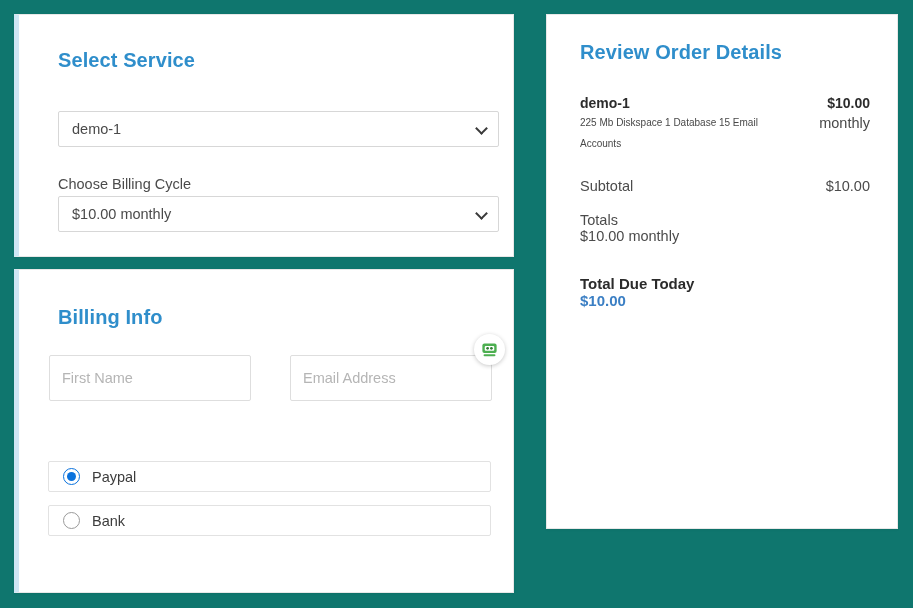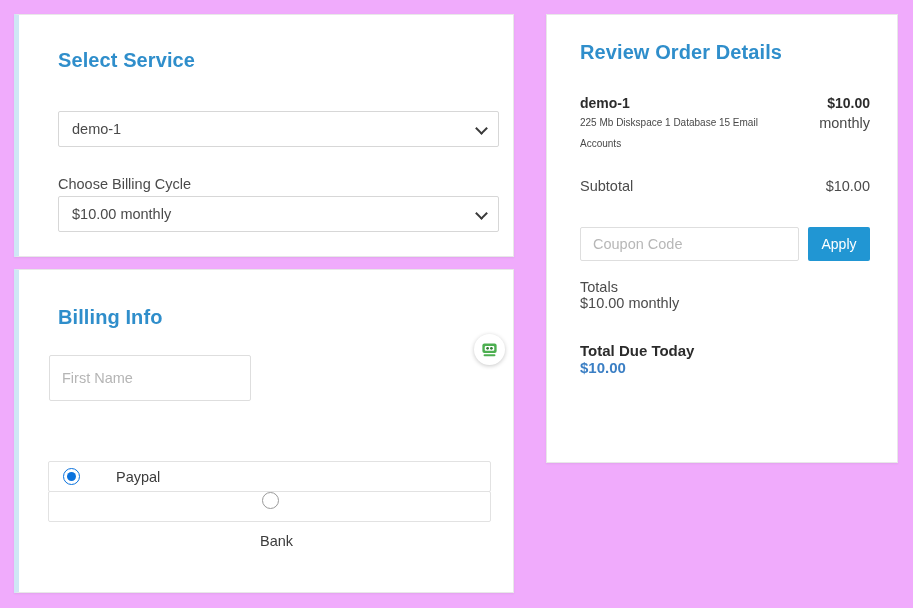--- a/index.html
+++ b/index.html
@@ -11,21 +11,21 @@
     background: #ffffff;
     font-family: "Liberation Sans", sans-serif;
     -webkit-font-smoothing: antialiased;
   }
 
   #page {
     position: relative;
     width: 913px;
     height: 608px;
     overflow: hidden;
-    background: #f0abfc;
+    background: #0f766e;
   }
 
   
   .card {
     position: absolute;
     background: #ffffff;
     border: 1px solid #e8e8e8;
     box-shadow: 0 1px 2px rgba(0,0,0,0.06);
   }
   .card.accent { border-left: 5px solid #cfe7f5; }
@@ -118,24 +118,23 @@
     left: 29px;
     width: 443px;
     height: 31px;
     border: 1px solid #e2e2e2;
     border-radius: 2px;
     background: #fff;
     display: flex;
     align-items: center;
     padding-left: 14px;
     cursor: pointer;
-    gap: 24px;
   }
   #gateway-paypal { top: 191px; }
-  #gateway-bank   { top: 221px; flex-direction: column; }
+  #gateway-bank   { top: 235px; }
 
   .radio {
     width: 17px; height: 17px;
     border-radius: 50%;
     border: 1.5px solid #9a9a9a;
     background: #fff;
     flex: 0 0 auto;
     position: relative;
     margin-right: 12px;
   }
@@ -161,21 +160,21 @@
     box-shadow: 0 1px 4px rgba(0,0,0,0.22);
     display: flex;
     align-items: center;
     justify-content: center;
     z-index: 20;
   }
 
   
   #order-card {
     left: 546px; top: 14px;
-    width: 352px; height: 449px;
+    width: 352px; height: 515px;
   }
   #order-card .card-title { position: absolute; left: 33px; top: 26px; }
 
   .ord-inner { position: absolute; left: 33px; top: 78px; width: 290px; }
 
   .ord-item { display: flex; justify-content: space-between; align-items: flex-start; }
   .ord-item-left { width: 185px; }
   .ord-item-right { text-align: right; width: 92px; }
 
   .item-name { font-size: 14px; font-weight: bold; color: #2c2c2c; line-height: 20px; }
@@ -269,20 +268,21 @@
       <span class="sel-value">$10.00 monthly</span>
       <span class="chev"></span>
     </div>
   </div>
 
   <div class="card accent" id="billing-info-card">
     <h2 class="card-title">Billing Info</h2>
 
     <input class="txt" id="first-name-input" type="text" placeholder="First Name" style="">
 
+    <input class="txt" id="email-input" type="text" placeholder="Email Address" style="">
 
 
     <div class="radio-row" id="gateway-paypal">
       <span class="radio checked"></span>
       <span class="radio-label">Paypal</span>
     </div>
 
     <div class="radio-row" id="gateway-bank">
       <span class="radio"></span>
       <span class="radio-label">Bank</span>
@@ -313,24 +313,20 @@
           <div class="item-price">$10.00</div>
           <div class="item-cycle">monthly</div>
         </div>
       </div>
 
       <div class="sum-row" id="subtotal-row">
         <span>Subtotal</span>
         <span>$10.00</span>
       </div>
 
-      <div class="coupon-wrap">
-        <input id="coupon-input" type="text" placeholder="Coupon Code" style="">
-        <button id="apply-button">Apply</button>
-      </div>
 
       <div class="sum-row" id="totals-row">
         <span>Totals</span>
         <span>$10.00 monthly</span>
       </div>
 
       <div id="total-due-row">
         <span id="total-due-label">Total Due Today</span>
         <span id="total-due-value">$10.00</span>
       </div>

